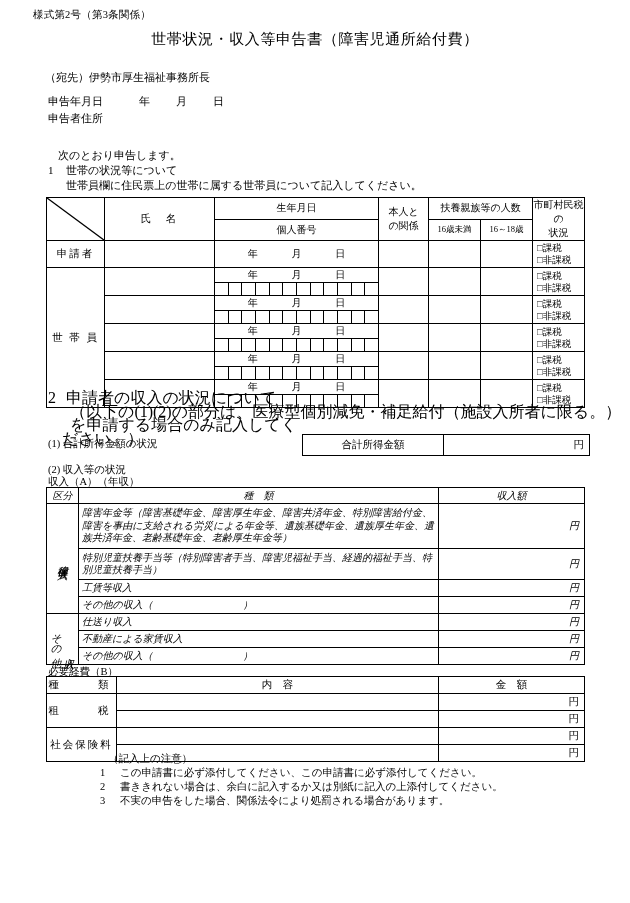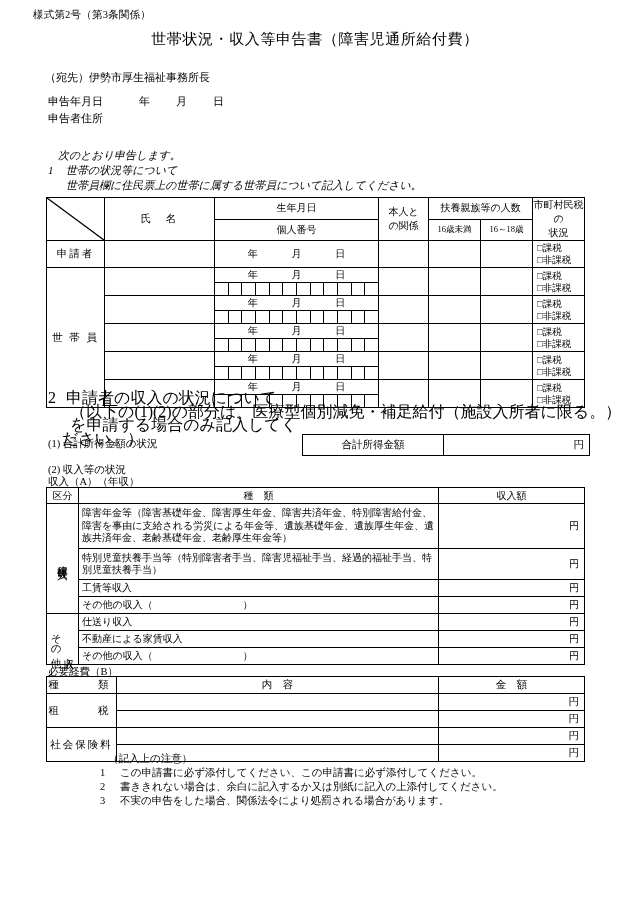--- a/index.html
+++ b/index.html
@@ -56,21 +56,20 @@
   .decl-block .dateline span.gap1 { display:inline-block; width: 36px; }
   .decl-block .dateline span.gap2 { display:inline-block; width: 26px; }
   .decl-block .indent { padding-left: 33px; }
 
   .lead {
     position: absolute;
     left: 48px;
     top: 148px;
     font-size: 11px;
     line-height: 15px;
-    font-style: italic;
   }
   .lead .l1 { padding-left: 10px; }
   .lead .l2 { padding-left: 0px; }
   .lead .l2 .num { display:inline-block; width: 18px; }
   .lead .l3 { padding-left: 18px; }
 
   
   table {
     border-collapse: collapse;
     table-layout: fixed;
@@ -169,20 +168,21 @@
     top: 464px;
     font-size: 10.5px;
     line-height: 12px;
   }
 
   
   .t2-wrap {
     position: absolute;
     left: 46px;
     top: 487px;
+    font-style: italic;
   }
   #income-table { width: 538px; }
   #income-table td { font-size: 10px; }
   .it-shurui { width: 360px; text-align: left; padding: 1px 3px; line-height: 12.5px; }
   .it-gaku { width: 146px; text-align: right; padding-right: 5px; }
   .th-c { text-align: center; }
 
   .vtxt {
     writing-mode: vertical-rl;
     text-orientation: upright;

